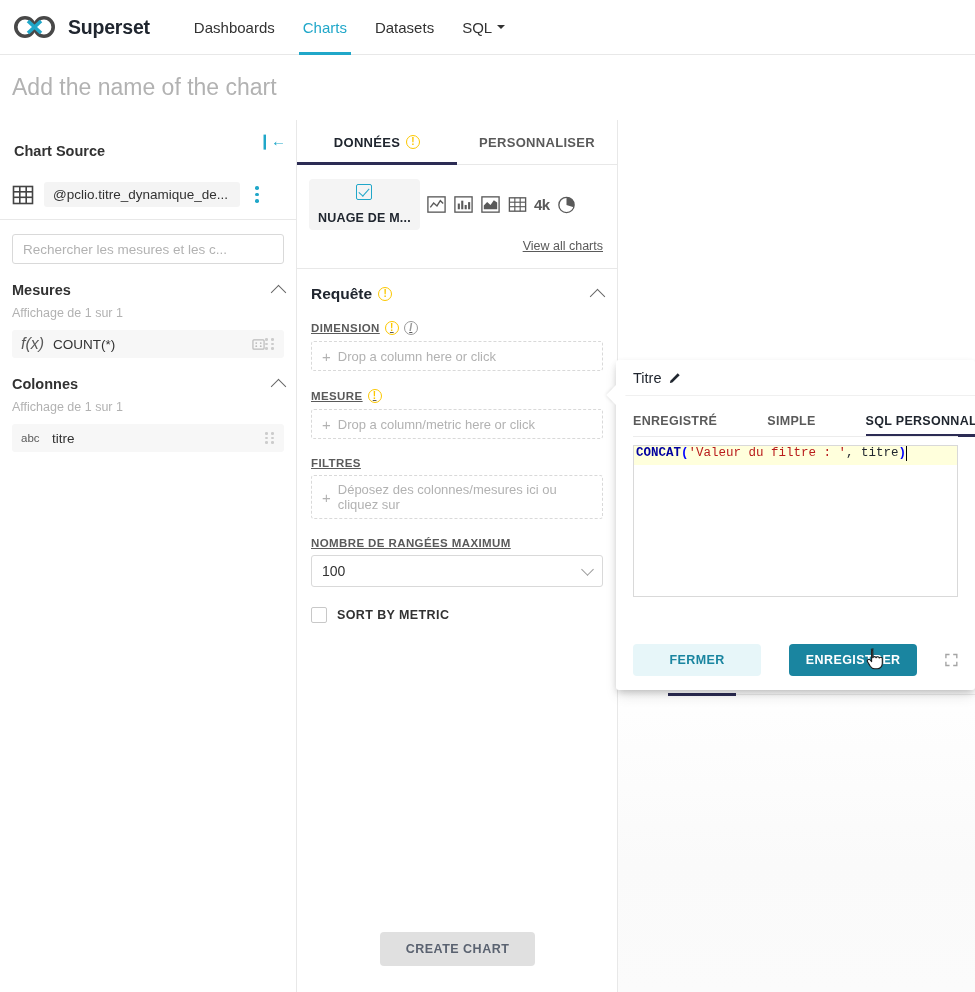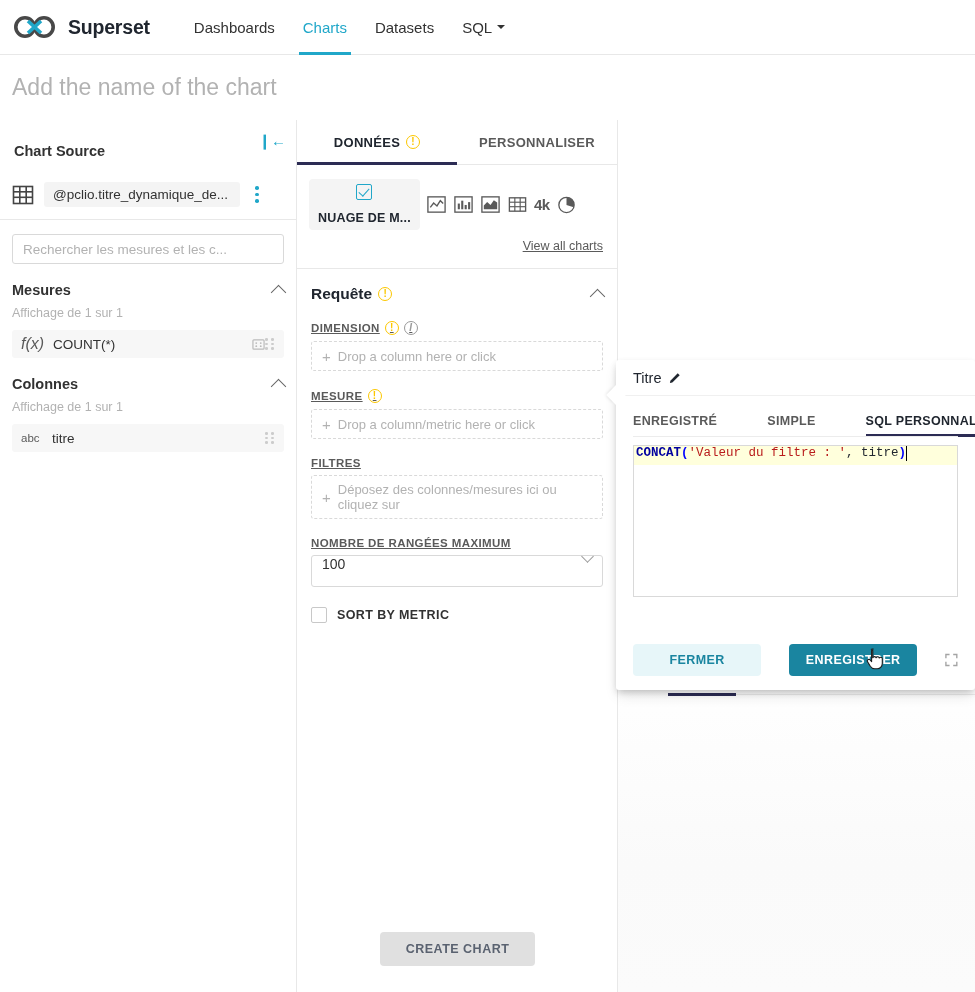--- a/index.html
+++ b/index.html
@@ -169,21 +169,21 @@
   }
   .dropzone {
     border: 1px dashed #d9d9d9; border-radius: 3px; min-height: 30px;
     display: flex; align-items: center; gap: 7px; padding: 6px 10px;
     font-size: 13px; color: #b2b2b2; cursor: pointer; background: #fff;
   }
   .dropzone.tall { min-height: 40px; }
   .plus { color: #b2b2b2; font-size: 15px; line-height: 1; }
   .select-box {
     border: 1px solid #d9d9d9; border-radius: 3px; height: 32px;
-    display: flex; align-items: flex-start; justify-content: space-between;
+    display: flex; align-items: center; justify-content: space-between;
     padding: 0 10px; font-size: 14px; color: #323232; cursor: pointer;
   }
   .chev-sel {
     width: 9px; height: 9px; border-right: 1.4px solid #999; border-bottom: 1.4px solid #999;
     transform: rotate(45deg); margin-top: -4px;
   }
   .check-row { display: flex; align-items: center; gap: 10px; padding: 0 14px; margin-top: 20px; cursor: pointer; }
   .checkbox { width: 16px; height: 16px; border: 1.5px solid #c8c8c8; border-radius: 2px; background: #fff; }
   .check-label { font-size: 12.5px; font-weight: bold; letter-spacing: .4px; color: #323232; }
 

